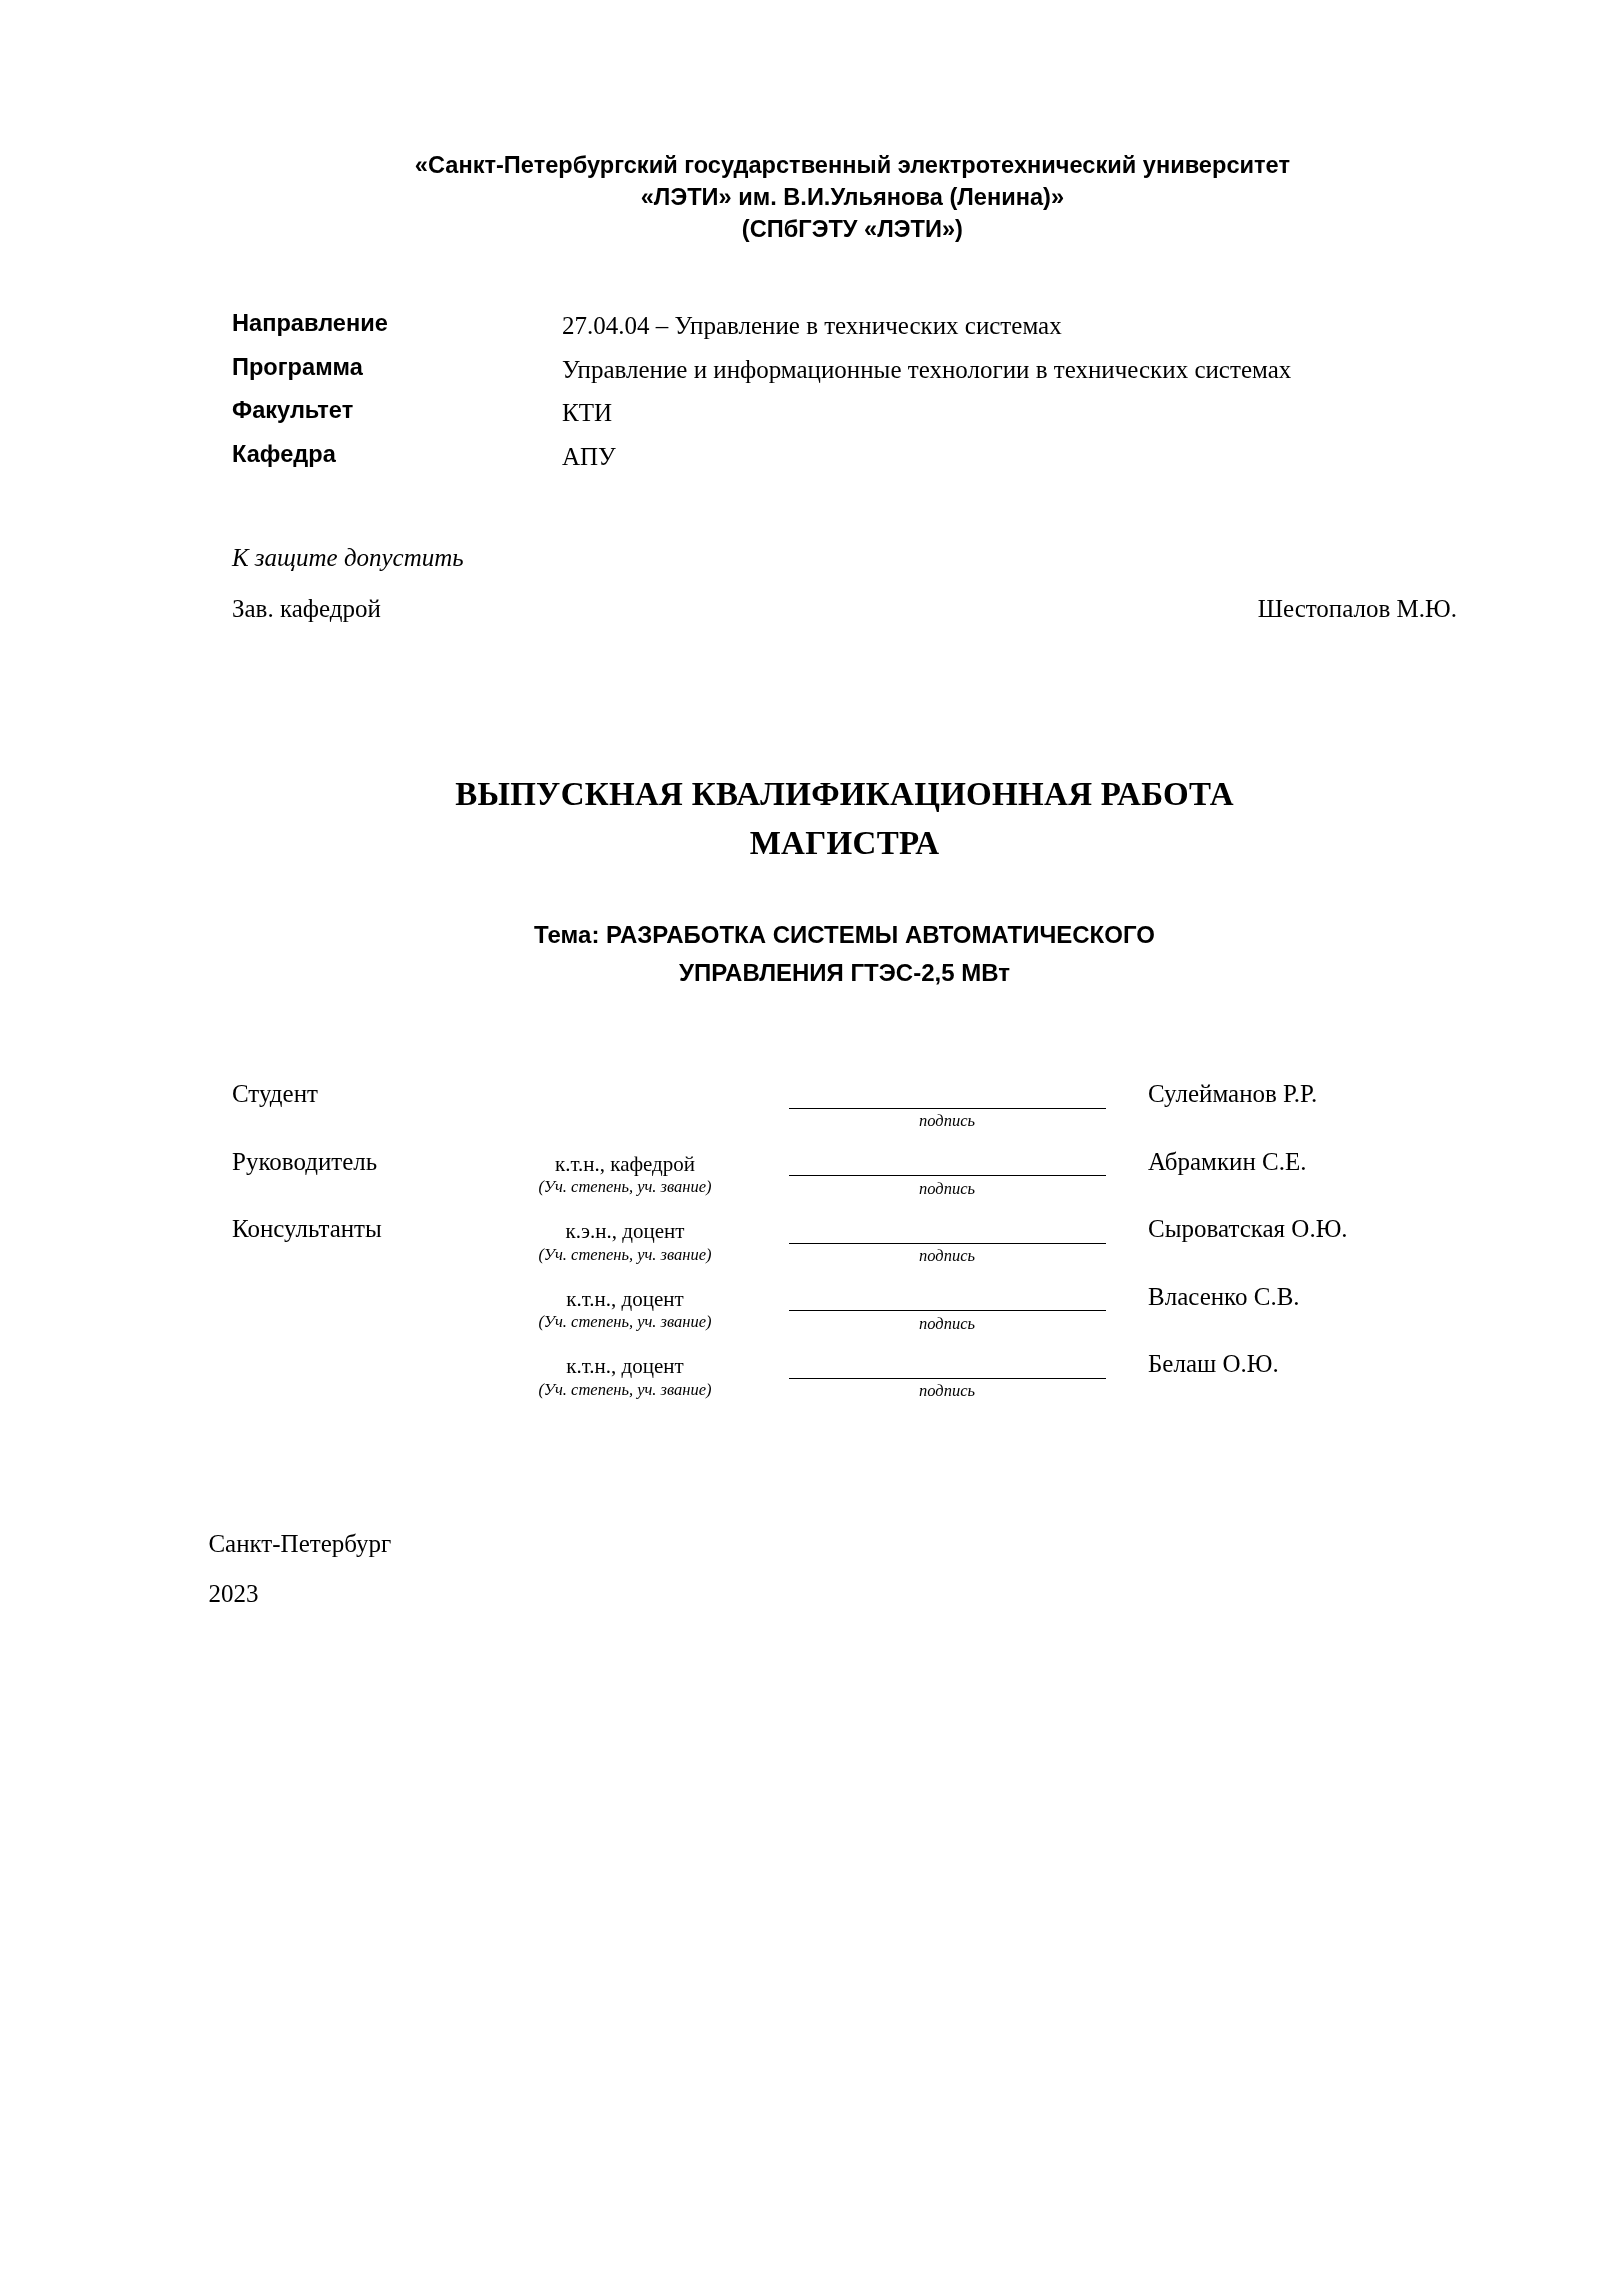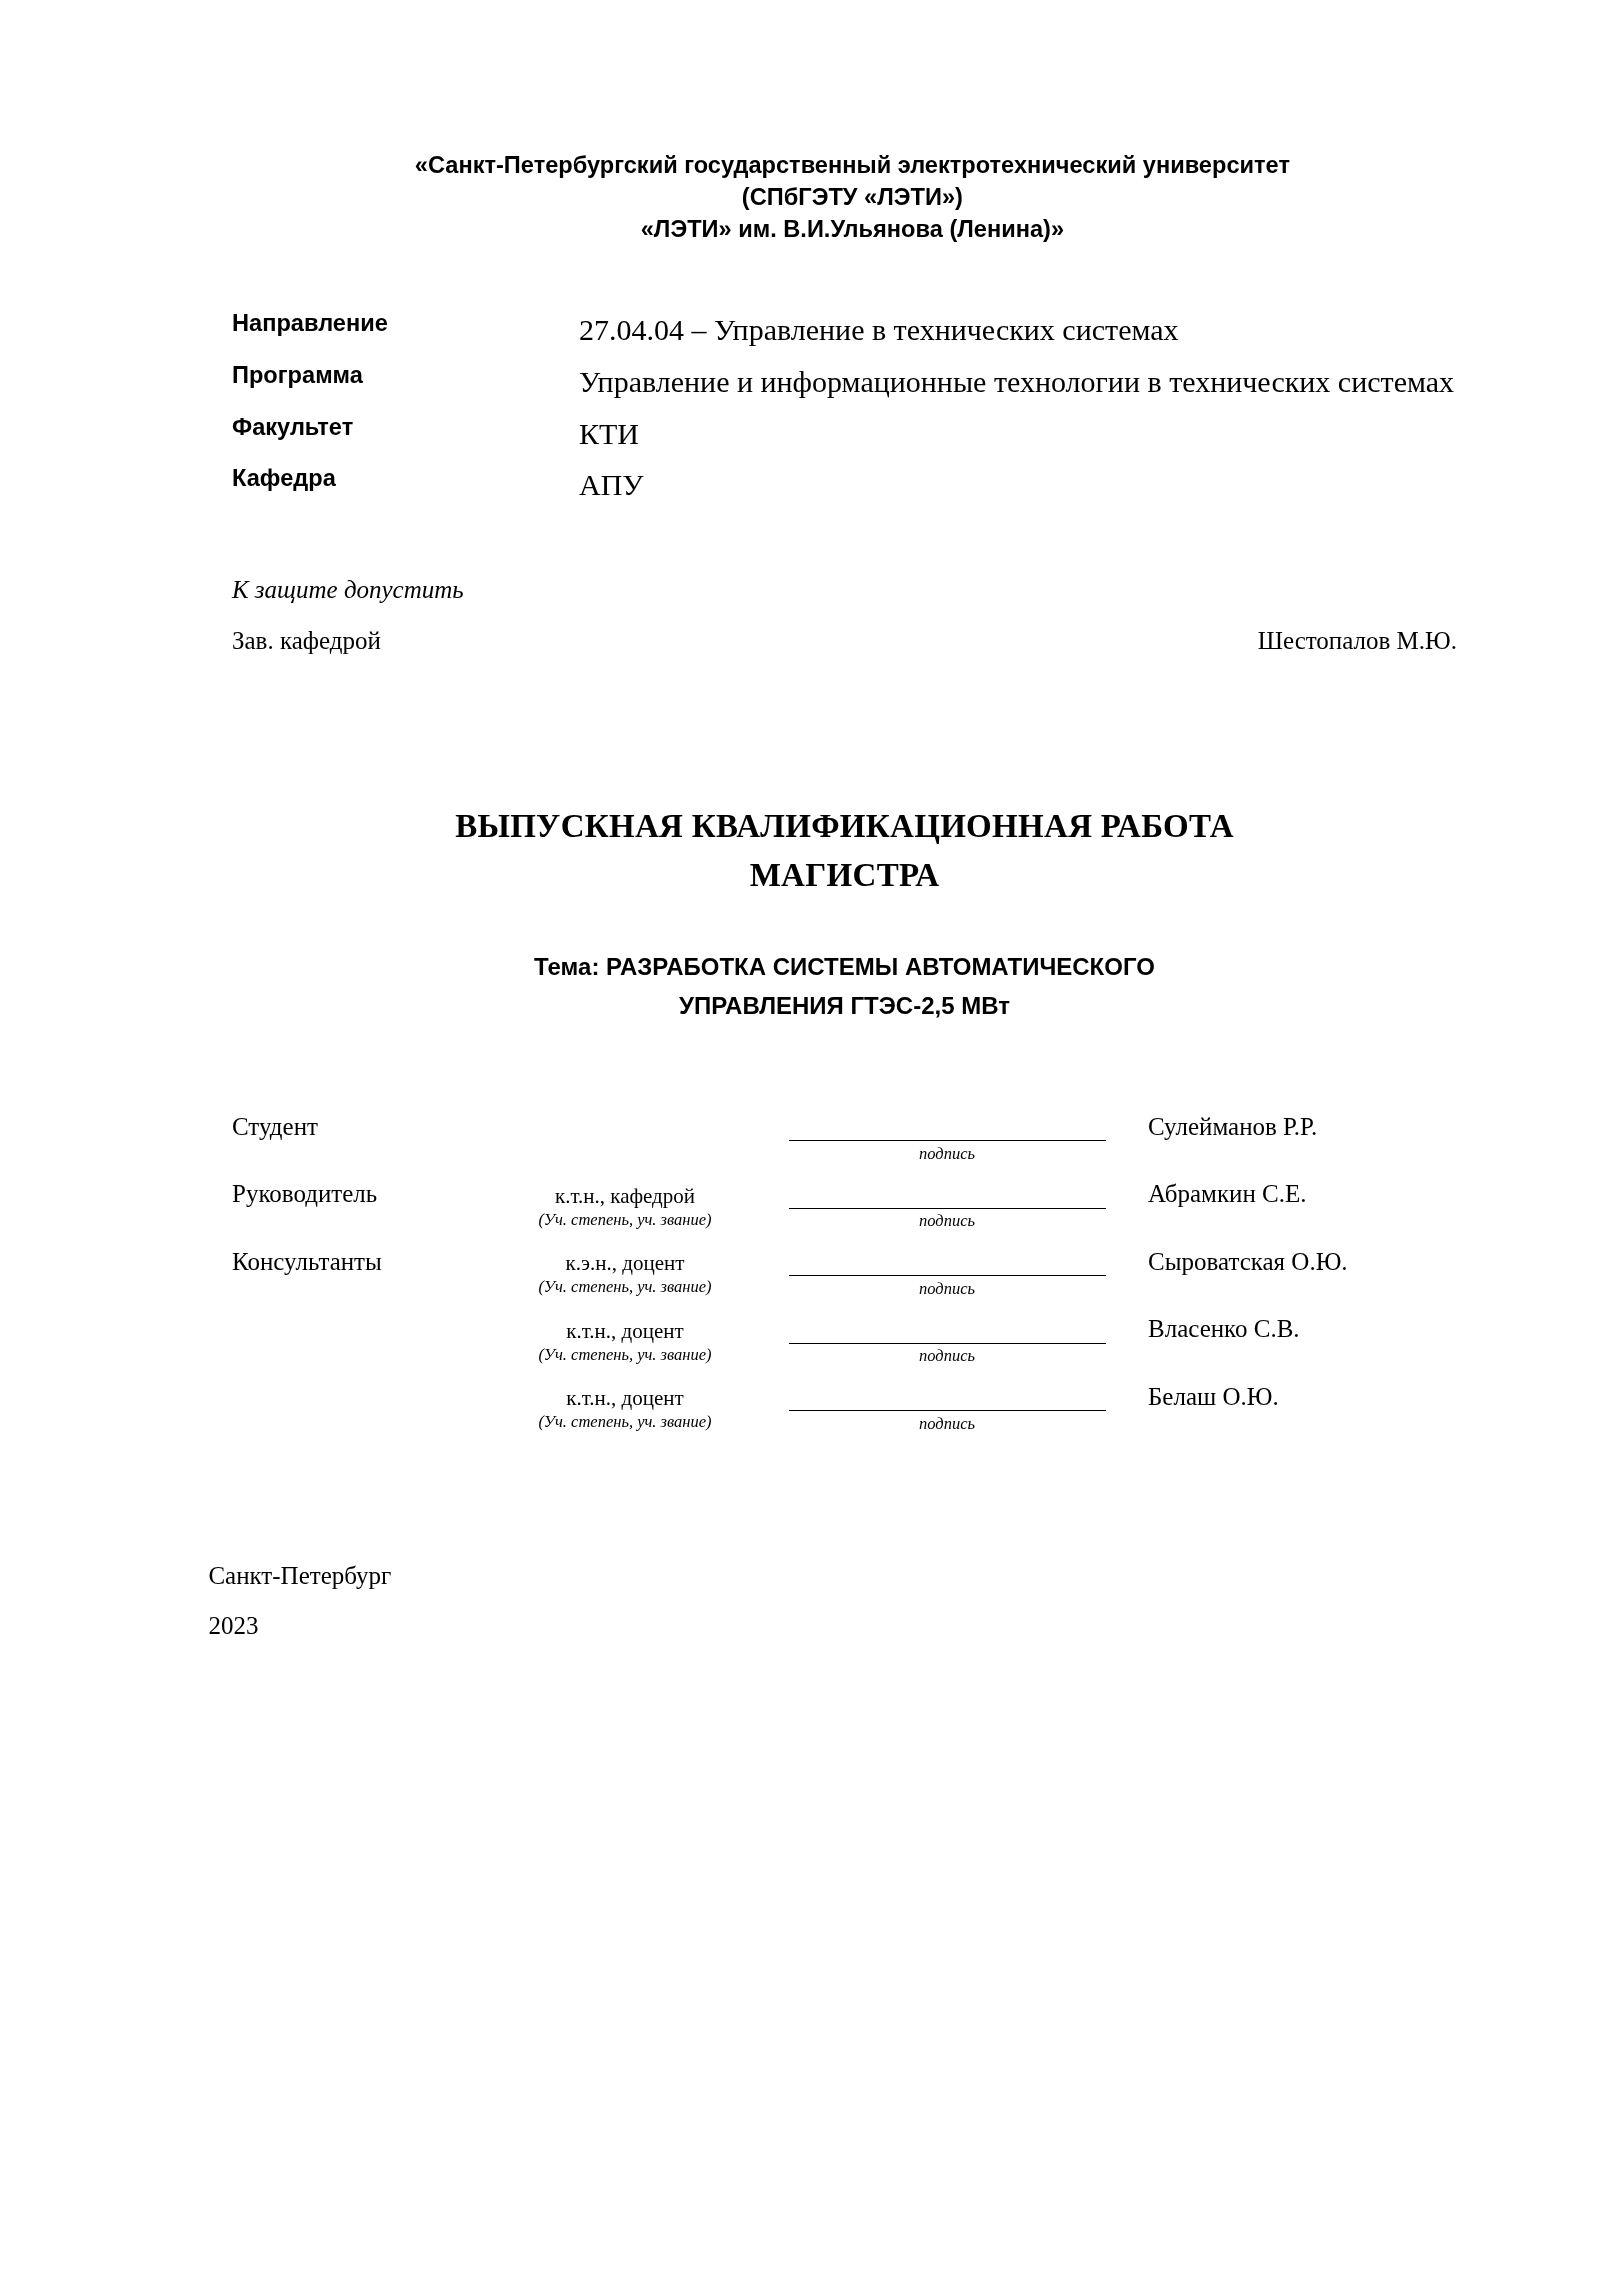--- a/index.html
+++ b/index.html
@@ -54,23 +54,22 @@
   .field-label {
     width: 330px;
     flex: 0 0 330px;
     font-family: "Liberation Sans", sans-serif;
     font-weight: bold;
     font-size: 23.6px;
     line-height: 1.52;
   }
   .field-value {
     flex: 1;
-    font-size: 30px;
+    font-size: 25px;
     line-height: 1.62;
-    margin-left: 17px;
   }
 
   
   .admit {
     margin-top: 60px;
   }
   .admit-italic {
     font-style: italic;
     font-size: 25px;
     line-height: 1.6;
@@ -179,22 +178,22 @@
   }
 </style>
 </head>
 <body>
 
 <div class="page">
   <div class="content">
 
     <div class="univ-header">
       <div>«Санкт-Петербургский государственный электротехнический университет</div>
+      <div>«ЛЭТИ» им. В.И.Ульянова (Ленина)»</div>
       <div>(СПбГЭТУ «ЛЭТИ»)</div>
-      <div>«ЛЭТИ» им. В.И.Ульянова (Ленина)»</div>
     </div>
 
     <div class="fields">
       <div class="field-row">
         <div class="field-label">Направление</div>
         <div class="field-value">27.04.04 – Управление в технических системах</div>
       </div>
       <div class="field-row">
         <div class="field-label">Программа</div>
         <div class="field-value">Управление и информационные технологии в технических системах</div>

